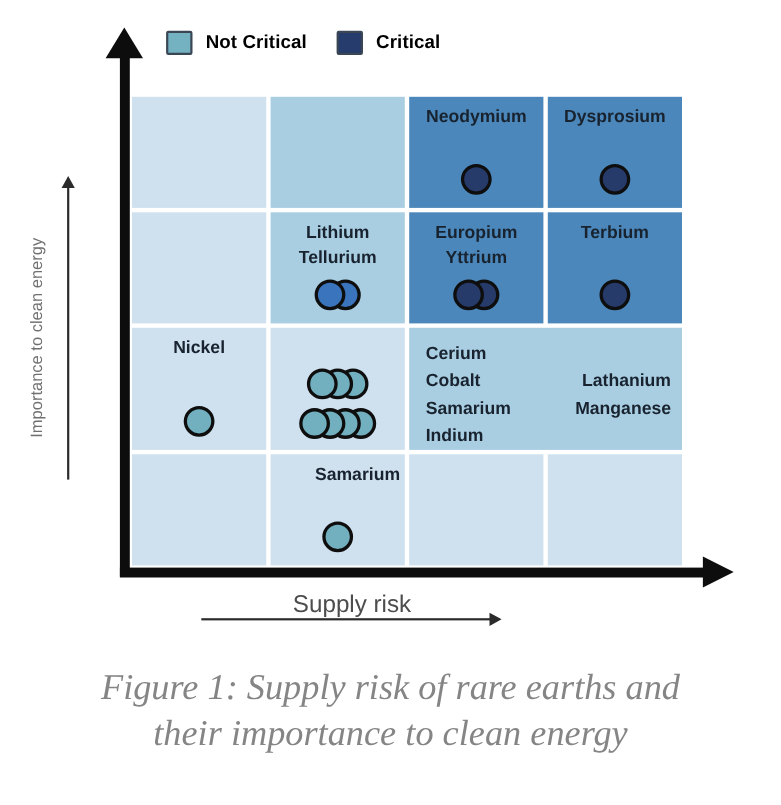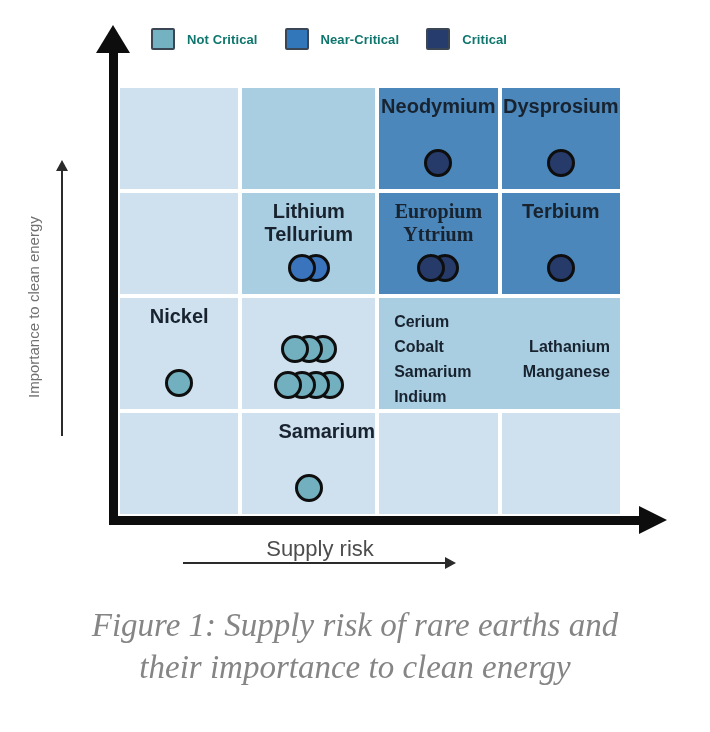--- a/index.html
+++ b/index.html
@@ -3,21 +3,21 @@
 <meta charset="utf-8">
 <style>
   html,body{margin:0;padding:0;background:#ffffff;}
   .stage{position:relative;width:710px;height:732px;background:#ffffff;overflow:hidden;
          font-family:"Liberation Sans",sans-serif;}
 
   
   .legend{position:absolute;left:151px;top:28px;display:flex;align-items:center;column-gap:27px;}
   .legend-item{display:flex;align-items:center;column-gap:12px;}
   .swatch{width:24px;height:22px;border:2px solid #3a4654;border-radius:2px;box-sizing:border-box;}
-  .legend-label{font-weight:700;font-size:13px;color:#0f766e;letter-spacing:.1px;}
+  .legend-label{font-weight:700;font-size:17px;color:#000000;letter-spacing:.1px;}
 
   
   .y-axis-line{position:absolute;left:109px;top:50px;width:9px;height:474px;background:#0d0d0d;}
   .y-axis-head{position:absolute;left:96px;top:25px;width:0;height:0;
                border-left:17px solid transparent;border-right:17px solid transparent;
                border-bottom:28px solid #0d0d0d;}
   .x-axis-line{position:absolute;left:109px;top:516px;width:531px;height:9px;background:#0d0d0d;}
   .x-axis-head{position:absolute;left:639px;top:506px;width:0;height:0;
                border-top:14px solid transparent;border-bottom:14px solid transparent;
                border-left:28px solid #0d0d0d;}
@@ -36,21 +36,21 @@
           border-top:6px solid transparent;border-bottom:6px solid transparent;
           border-left:11px solid #2b2b2b;}
 
   
   .grid{position:absolute;left:120px;top:88px;width:500px;height:426px;display:grid;
         grid-template-columns:repeat(4,1fr);grid-template-rows:repeat(4,1fr);gap:4px;}
   .cell{position:relative;display:flex;flex-direction:column;align-items:center;}
   .cell.pale{background:#cfe0ee;}
   .cell.light{background:#a9cee2;}
   .cell.medium{background:#4b87ba;}
-  .cell-label{margin-top:7px;text-align:center;font-weight:700;font-size:20px;
+  .cell-label{margin-top:7px;text-align:center;font-weight:700;font-size:16px;
               line-height:23px;color:#18232f;}
   .cell-label span{display:block;}
 
   .dots-anchor{position:absolute;bottom:12px;left:0;right:0;display:flex;
                flex-direction:column;align-items:center;row-gap:8px;}
   .dot-row{display:flex;}
   .dot{position:relative;width:28px;height:28px;border:3px solid #0e0e0e;
        border-radius:50%;box-sizing:border-box;}
 
   .merged{grid-column:3/5;flex-direction:row;align-items:flex-start;
@@ -69,24 +69,20 @@
 <body>
 
 <div class="stage">
 
   <div class="legend">
     <div class="legend-item">
       <div class="swatch" style="background: rgb(116, 178, 194);"></div>
       <span class="legend-label">Not Critical</span>
     </div>
     <div class="legend-item">
-      <div class="swatch" style="background: rgb(51, 119, 187);"></div>
-      <span class="legend-label">Near-Critical</span>
-    </div>
-    <div class="legend-item">
       <div class="swatch" style="background: rgb(37, 60, 108);"></div>
       <span class="legend-label">Critical</span>
     </div>
   </div>
 
   <div class="y-axis-head"></div>
   <div class="y-axis-line"></div>
   <div class="x-axis-line"></div>
   <div class="x-axis-head"></div>
 
@@ -128,21 +124,21 @@
         <span>Lithium</span>
         <span>Tellurium</span>
       </div>
       <div class="dots-anchor">
           <div class="dot-row">
             <span class="dot" style="background: rgb(58, 116, 189); z-index: 2;"></span>
             <span class="dot" style="background: rgb(58, 116, 189); z-index: 1; margin-left: -14px;"></span>
           </div>
         </div>
     </div>
-    <div class="cell medium" style="background: rgb(75, 135, 186); font-family: Liberation Serif, serif;">
+    <div class="cell medium" style="background: rgb(75, 135, 186);">
       <div class="cell-label">
         <span>Europium</span>
         <span>Yttrium</span>
       </div>
       <div class="dots-anchor">
           <div class="dot-row">
             <span class="dot" style="background: rgb(38, 59, 106); z-index: 2;"></span>
             <span class="dot" style="background: rgb(38, 59, 106); z-index: 1; margin-left: -14px;"></span>
           </div>
         </div>

